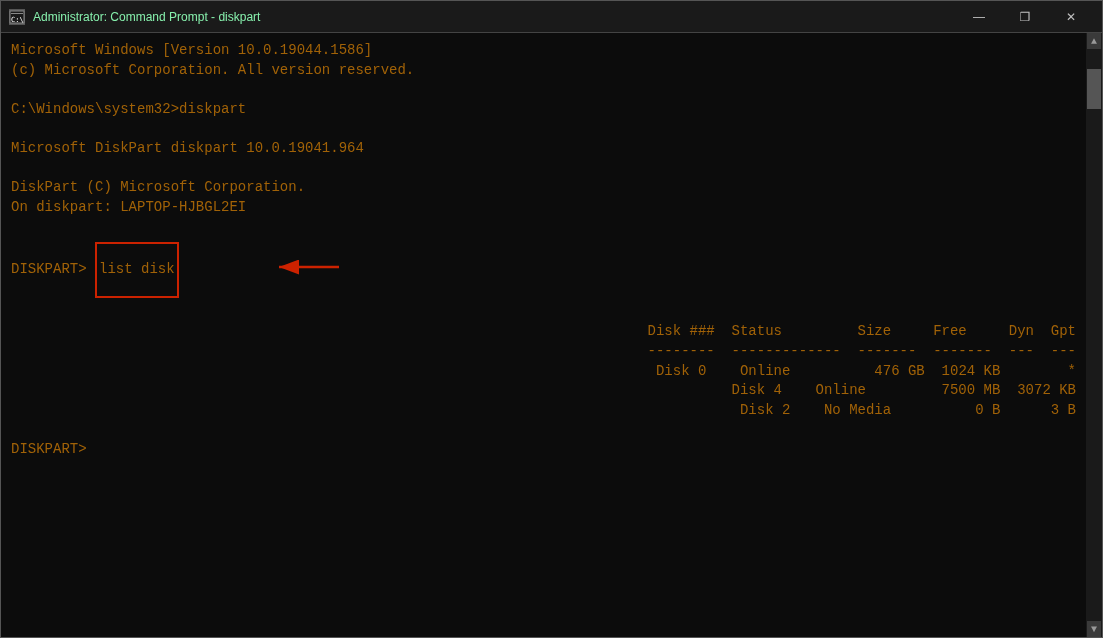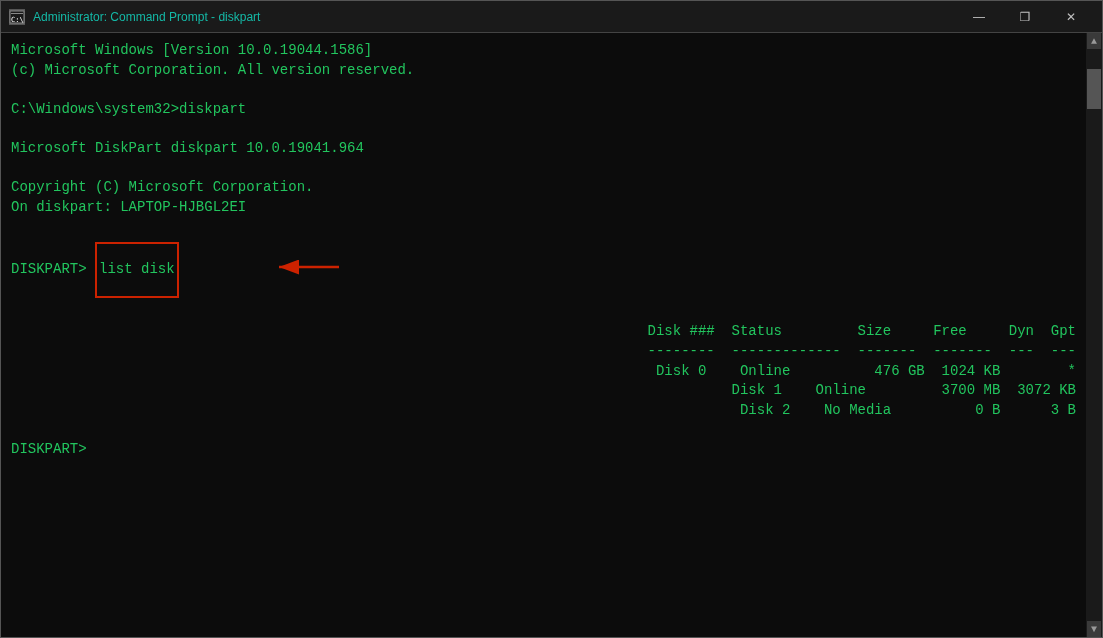--- a/index.html
+++ b/index.html
@@ -40,21 +40,21 @@
       display: flex;
       align-items: center;
       justify-content: center;
       font-size: 10px;
       color: #fff;
       flex-shrink: 0;
     }
 
     .title-bar-text {
       flex: 1;
-      color: #14b8a6;
+      color: #86efac;
       font-size: 12px;
       font-family: 'Segoe UI', Arial, sans-serif;
     }
 
     .title-bar-controls {
       display: flex;
       gap: 0;
     }
 
     .title-bar-btn {
@@ -74,21 +74,21 @@
       display: flex;
       flex: 1;
       overflow: hidden;
     }
 
     .terminal {
       flex: 1;
       background: #0c0c0c;
       padding: 8px 10px;
       overflow-y: auto;
-      color: #22c55e;
+      color: #a16207;
       line-height: 1.4;
     }
 
     .scrollbar {
       width: 16px;
       background: #1a1a1a;
       display: flex;
       flex-direction: column;
       align-items: center;
     }
@@ -155,42 +155,42 @@
   <div class="content-area">
 
     <div class="terminal">
       <span class="line">Microsoft Windows [Version 10.0.19044.1586]</span>
       <span class="line">(c) Microsoft Corporation. All version reserved.</span>
       <span class="line empty-line">&nbsp;</span>
       <span class="line">C:\Windows\system32&gt;diskpart</span>
       <span class="line empty-line">&nbsp;</span>
       <span class="line">Microsoft DiskPart diskpart 10.0.19041.964</span>
       <span class="line empty-line">&nbsp;</span>
-      <span class="line">Copyright (C) Microsoft Corporation.</span>
+      <span class="line">DiskPart (C) Microsoft Corporation.</span>
       <span class="line">On diskpart: LAPTOP-HJBGL2EI</span>
       <span class="line empty-line">&nbsp;</span>
 
       <div class="prompt-highlight-line">
         <span>DISKPART&gt; </span><span class="highlight-box">list disk</span><span style="margin-left: 6px; display: inline-block; vertical-align: middle;">
           <svg width="80" height="20" viewBox="0 0 80 20">
             <defs>
               <marker id="arrowhead" markerWidth="8" markerHeight="6" refX="8" refY="3" orient="auto">
                 <polygon points="0 0, 8 3, 0 6" fill="#cc2200"></polygon>
               </marker>
             </defs>
             <line x1="70" y1="10" x2="10" y2="10" stroke="#cc2200" stroke-width="2.5" marker-end="url(#arrowhead)"></line>
           </svg>
         </span>
       </div>
 
       <span class="line empty-line">&nbsp;</span>
       <span class="line diskpart-table">  Disk ###  Status         Size     Free     Dyn  Gpt</span>
       <span class="line diskpart-table">  --------  -------------  -------  -------  ---  ---</span>
       <span class="line diskpart-table">  Disk 0    Online          476 GB  1024 KB        *</span>
-      <span class="line diskpart-table">  Disk 1    Online         3700 MB  3072 KB</span>
+      <span class="line diskpart-table">  Disk 4    Online         7500 MB  3072 KB</span>
       <span class="line diskpart-table">  Disk 2    No Media          0 B      3 B</span>
       <span class="line empty-line">&nbsp;</span>
       <span class="line">DISKPART&gt; </span>
     </div>
 
     <div class="scrollbar">
       <div style="width:14px; height:16px; background:#3a3a3a; cursor:pointer; display:flex; align-items:center; justify-content:center; color:#999; font-size:10px;">▲</div>
       <div class="scrollbar-thumb"></div>
       <div style="flex:1;"></div>
       <div style="width:14px; height:16px; background:#3a3a3a; cursor:pointer; display:flex; align-items:center; justify-content:center; color:#999; font-size:10px;">▼</div>

